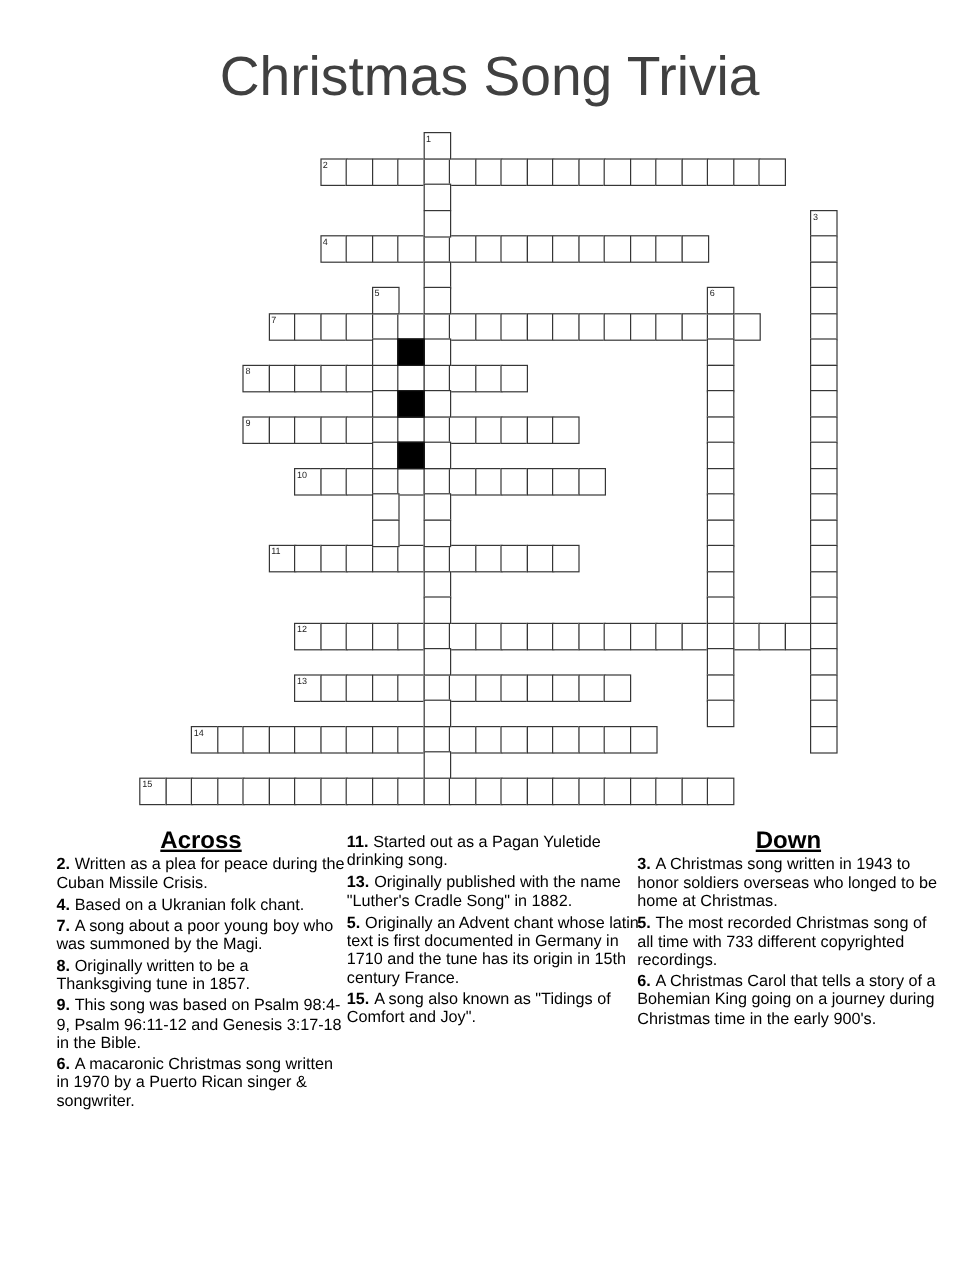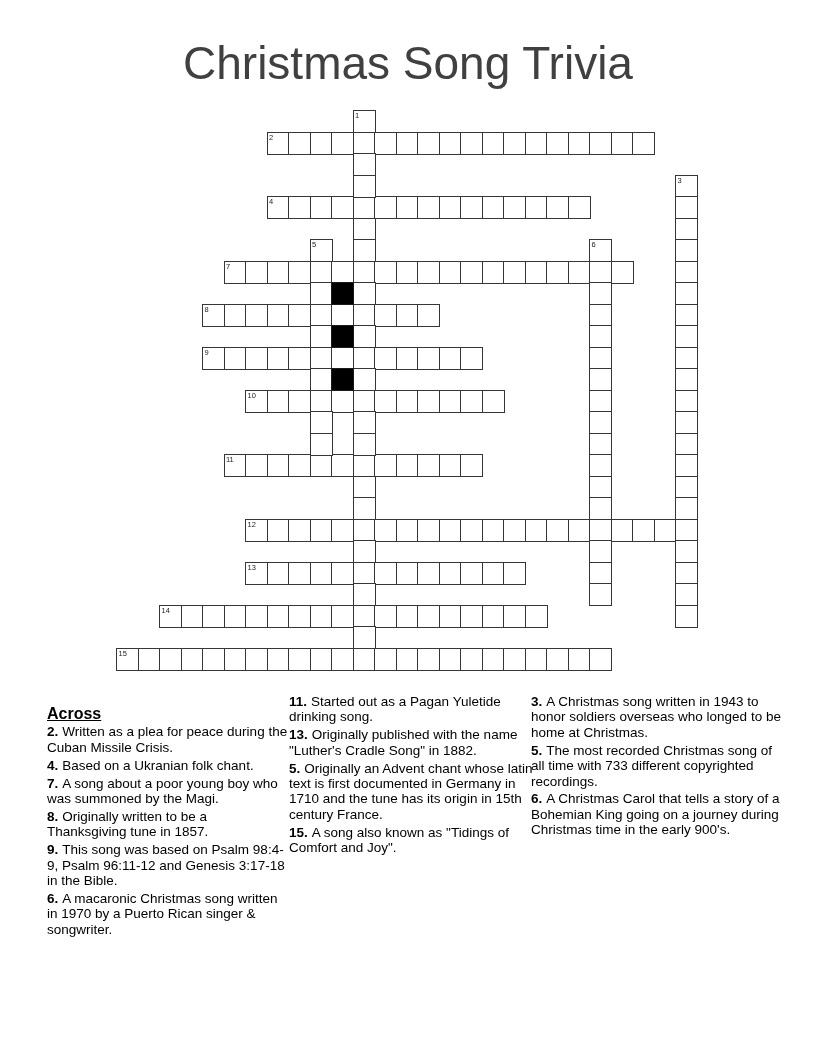--- a/index.html
+++ b/index.html
@@ -53,22 +53,23 @@
   .clue-col {
     position: absolute;
     top: 694px;
     font-size: 13.5px;
     line-height: 15.4px;
     color: #000000;
   }
   .clue-header {
     font-weight: bold;
     text-decoration: underline;
-    font-size: 16px;
-    margin: 12px 0 3px 0;
+    font-size: 20px;
+    margin: 0 0 3px 0;
+    text-align: center;
   }
   .clue {
     margin: 0 0 2.5px 0;
   }
   .clue .num {
     font-weight: bold;
     margin-right: 4px;
   }
 </style>
 </head>
@@ -360,20 +361,21 @@
   <div class="clue-col" style="left:289px; width:244px;">
     <div>
         <p class="clue"><span class="num">11.</span><span>Started out as a Pagan Yuletide drinking song.</span></p>
         <p class="clue"><span class="num">13.</span><span>Originally published with the name "Luther's Cradle Song" in 1882.</span></p>
         <p class="clue"><span class="num">5.</span><span>Originally an Advent chant whose latin text is first documented in Germany in 1710 and the tune has its origin in 15th century France.</span></p>
         <p class="clue"><span class="num">15.</span><span>A song also known as "Tidings of Comfort and Joy".</span></p>
       </div>
   </div>
 
   <div class="clue-col" style="left:531px; width:252px;">
+    <p class="clue-header">Down</p>
     <div>
         <p class="clue"><span class="num">3.</span><span>A Christmas song written in 1943 to honor soldiers overseas who longed to be home at Christmas.</span></p>
         <p class="clue"><span class="num">5.</span><span>The most recorded Christmas song of all time with 733 different copyrighted recordings.</span></p>
         <p class="clue"><span class="num">6.</span><span>A Christmas Carol that tells a story of a Bohemian King going on a journey during Christmas time in the early 900's.</span></p>
       </div>
   </div>
 
 </div>
 
 </body></html>

